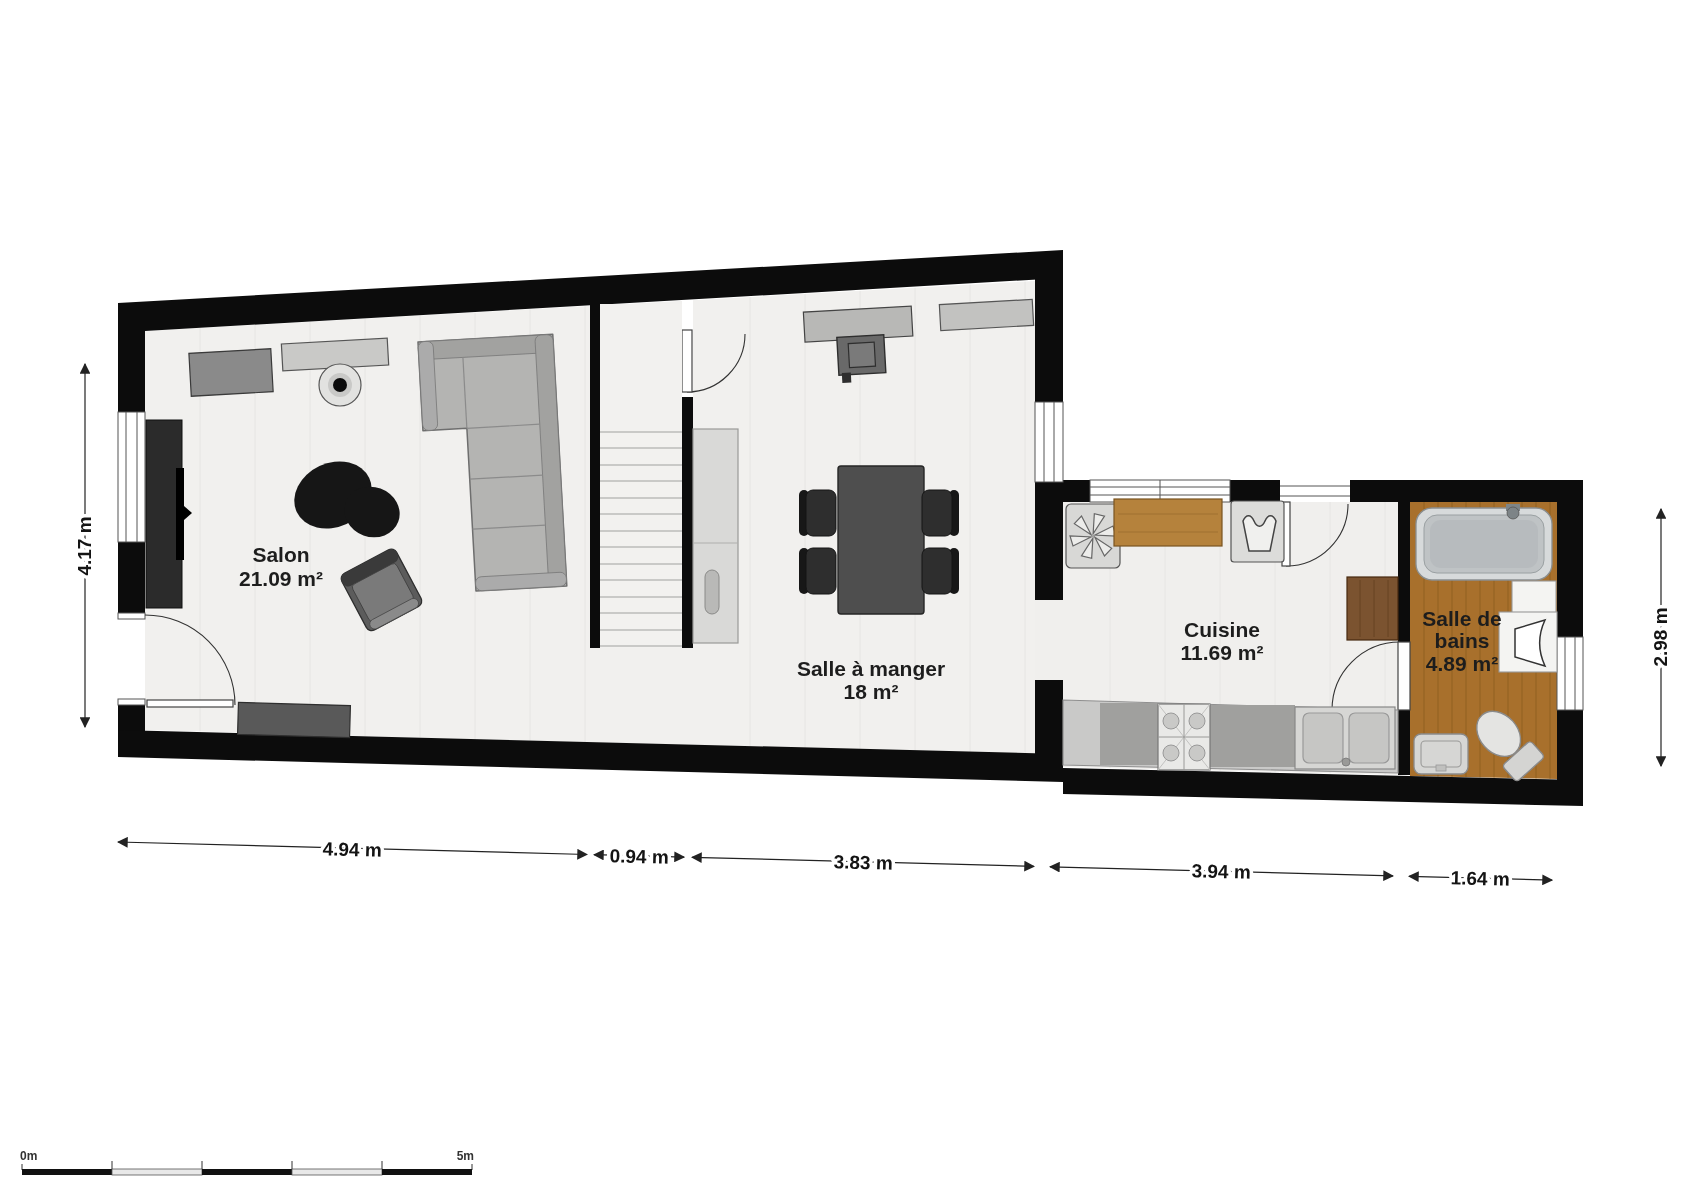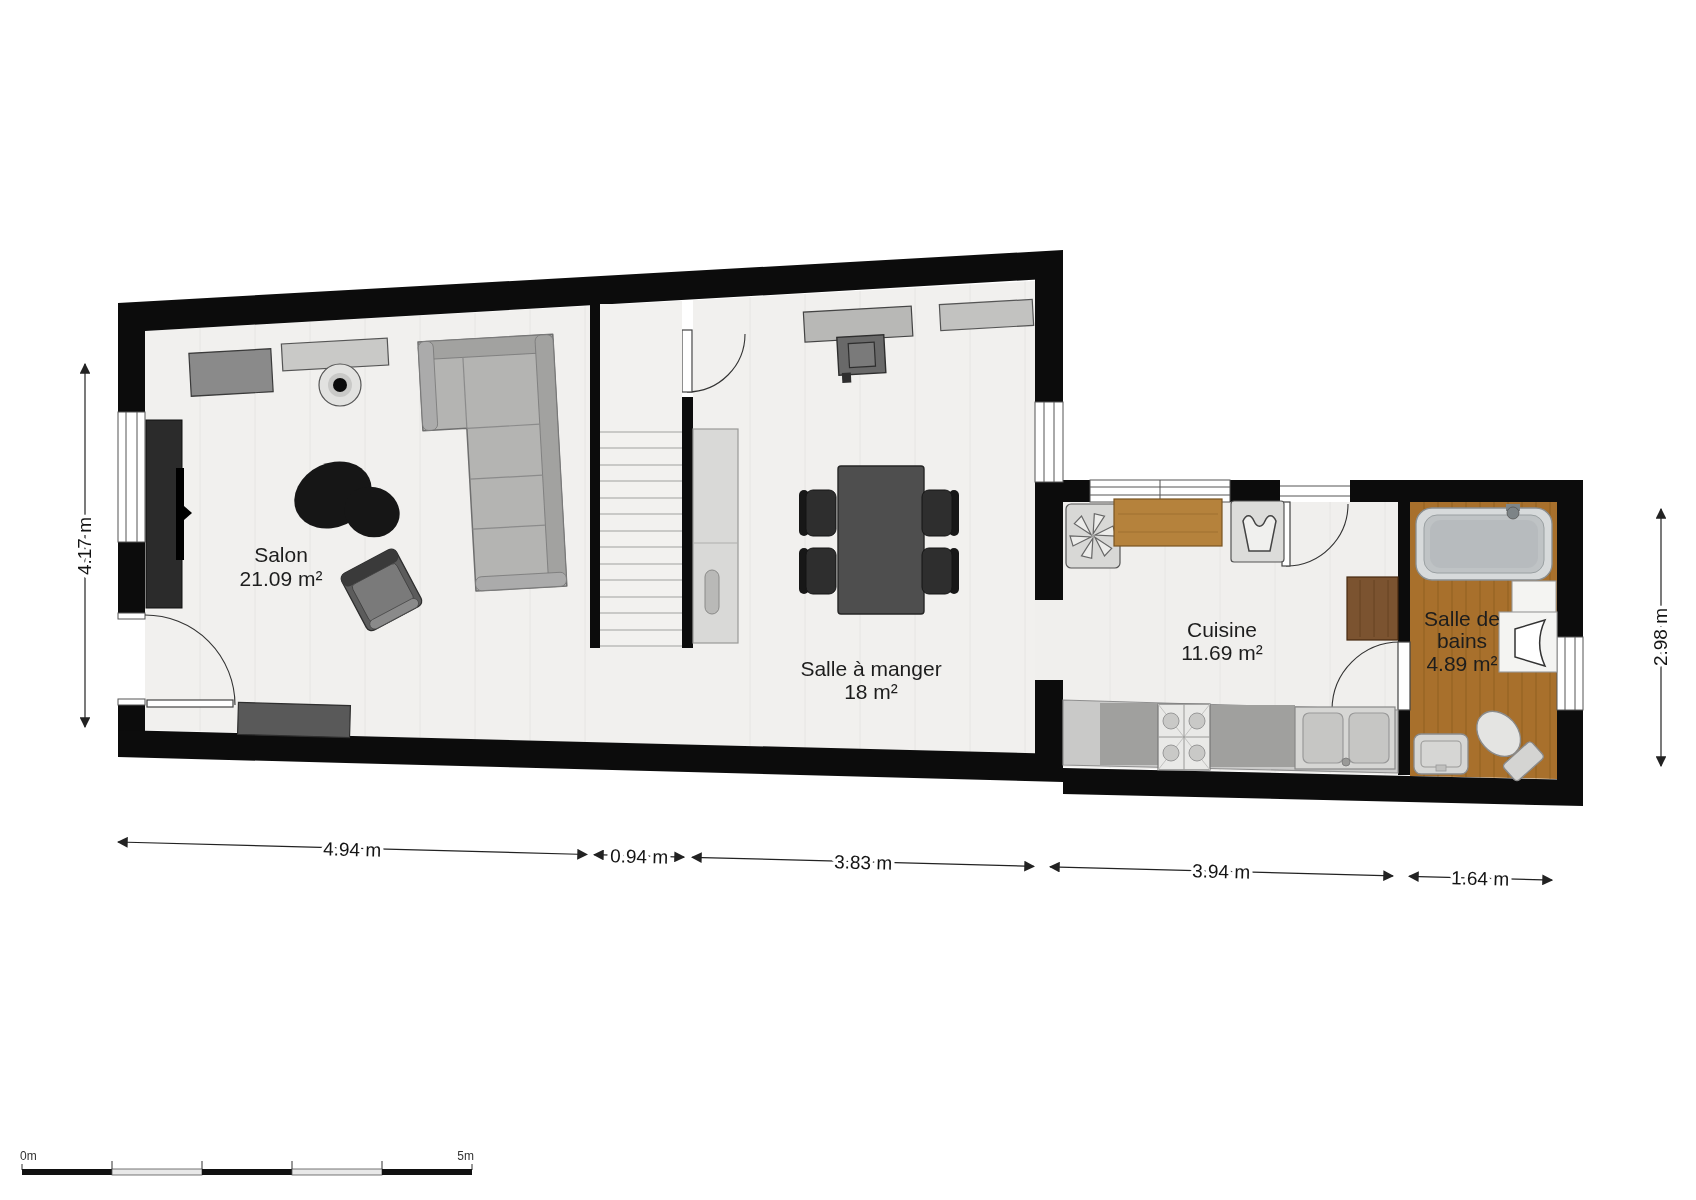--- a/index.html
+++ b/index.html
@@ -2,20 +2,21 @@
 <html><head>
 <meta charset="utf-8">
 <style>
   html,body{margin:0;padding:0;background:#ffffff;}
   .canvas{
     position:relative;
     width:1696px;height:1200px;
     background:#ffffff;
     font-family:"Liberation Sans",sans-serif;
     overflow:hidden;
+    font-weight:bold;
   }
   svg{display:block;}
   text{font-family:"Liberation Sans",sans-serif;fill:#1c1c1c;}
   .room-label{font-size:21px;fill:#1d1d1d;}
   .dim-label{font-size:19px;fill:#141414;paint-order:stroke;stroke:#ffffff;stroke-width:7px;stroke-linejoin:round;}
   .scale-label{font-size:12px;fill:#333;}
   .wall{fill:#0c0c0c;}
   .win{fill:#ffffff;stroke:#555;stroke-width:1;}
   .winline{stroke:#555;stroke-width:1;fill:none;}
   .doorgap{fill:#ffffff;}

